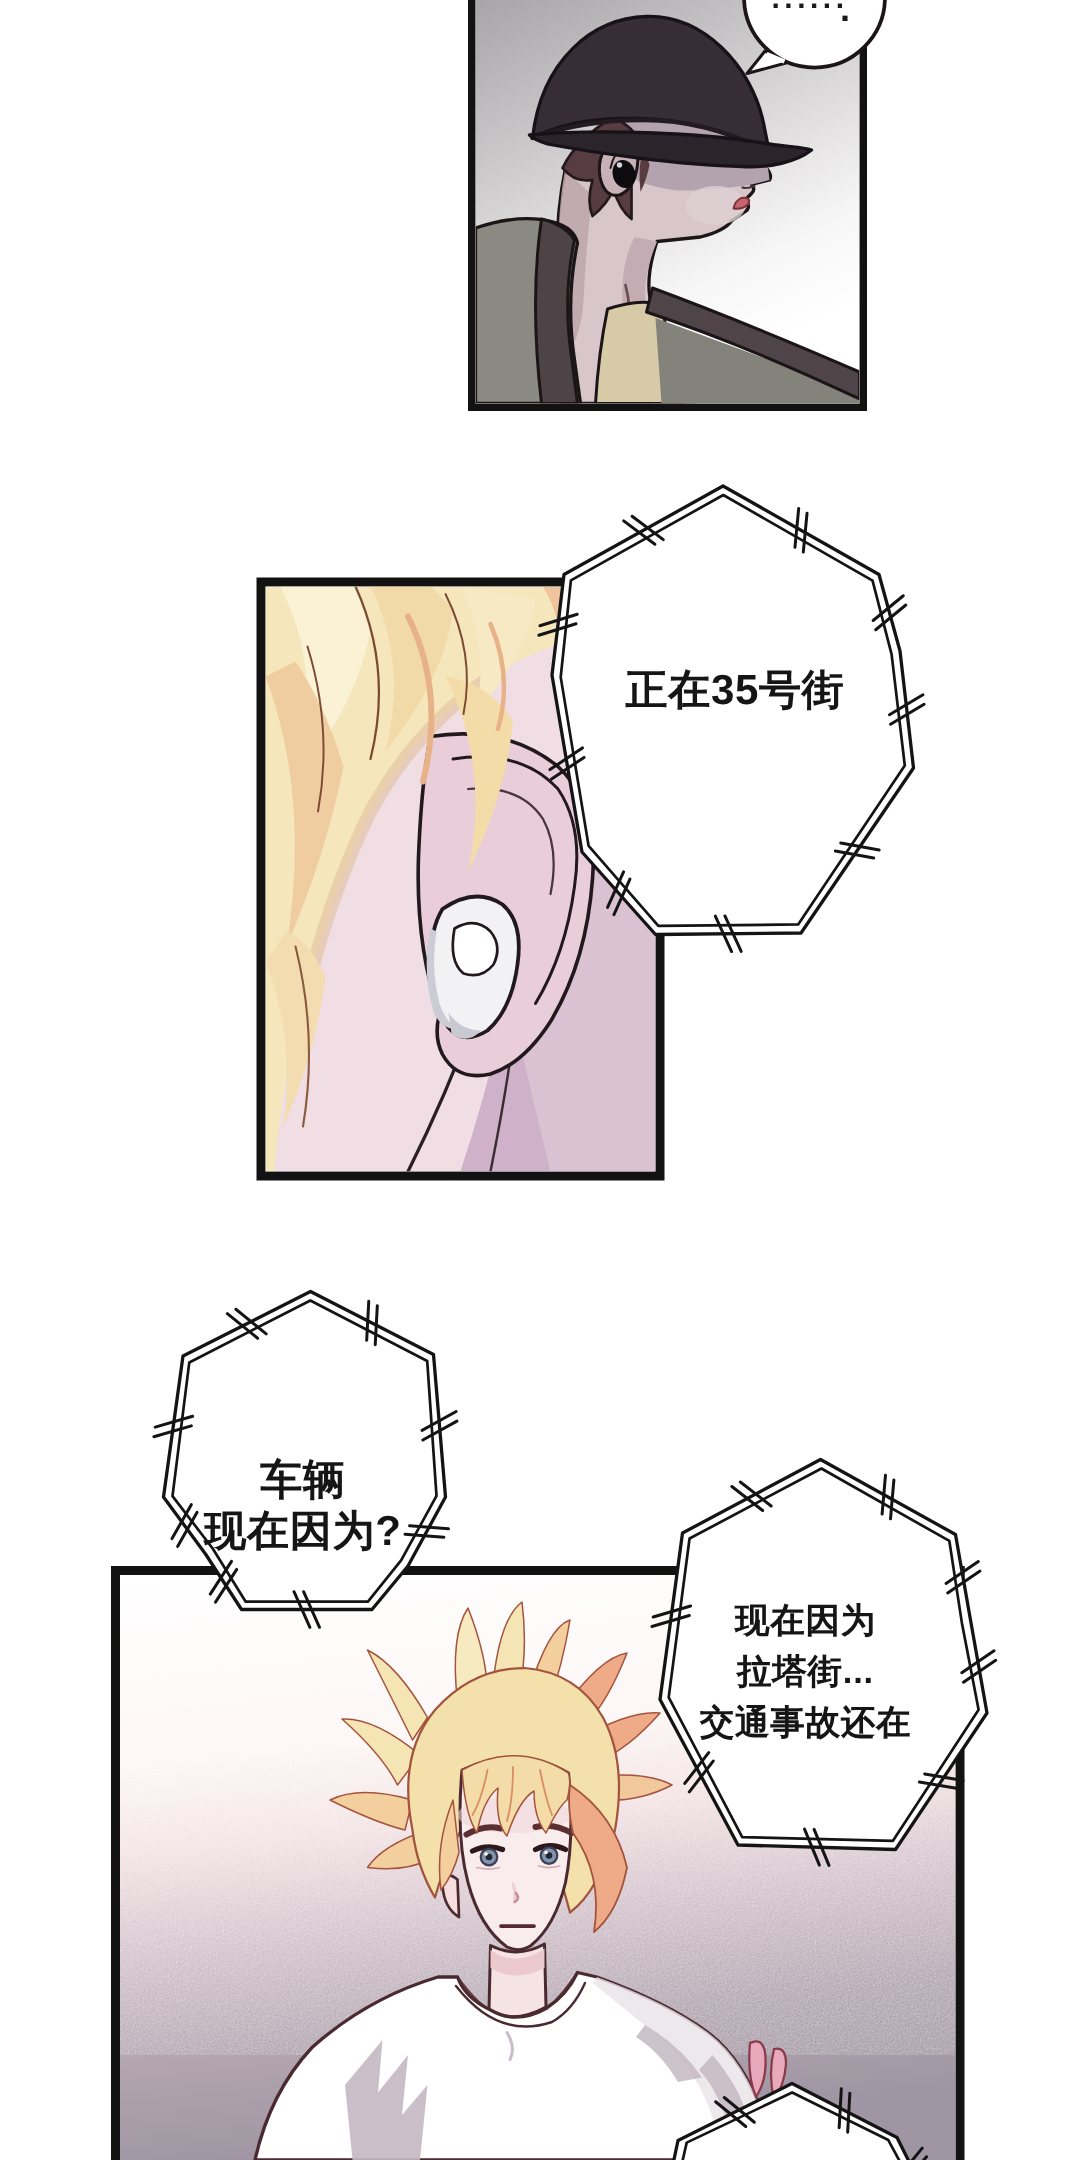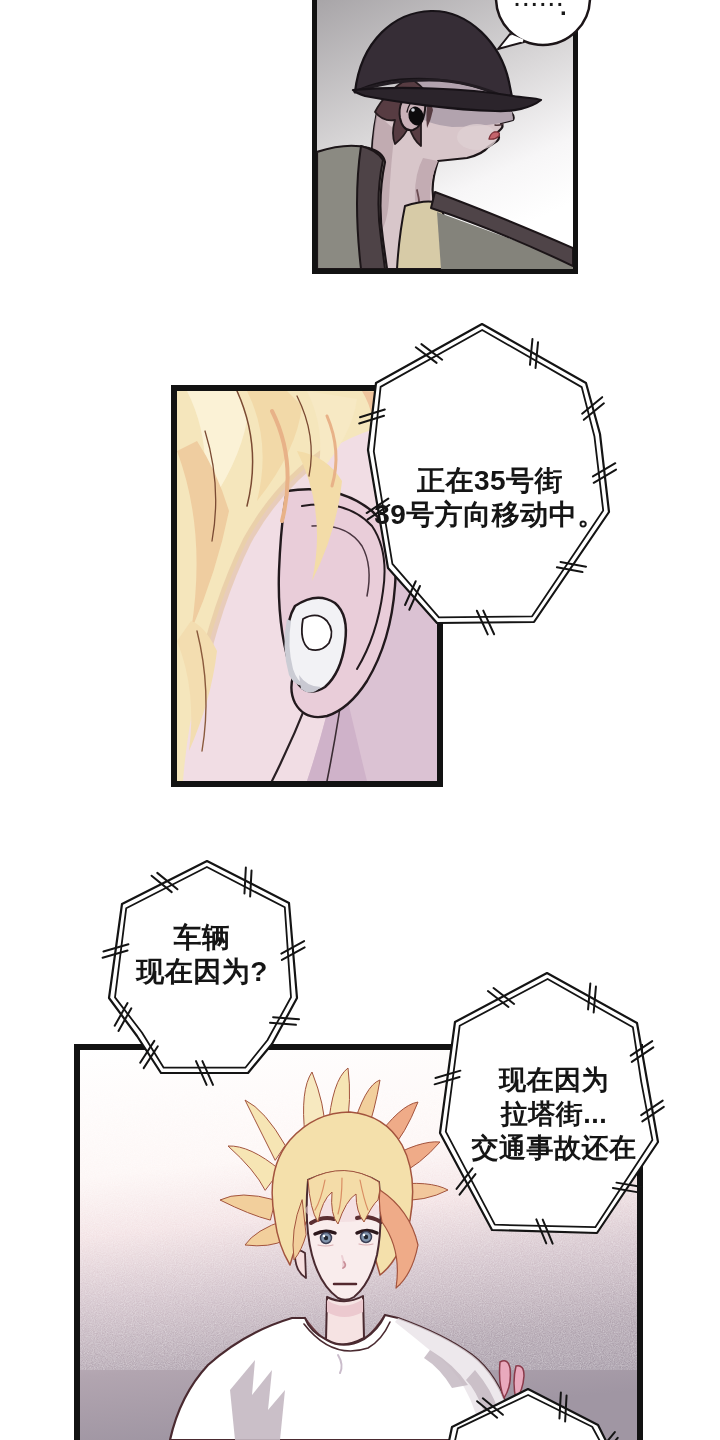--- a/index.html
+++ b/index.html
@@ -11,23 +11,23 @@
   #p2{left:171px;top:385px;width:272px;height:402px;border-width:6px;}
   #p3{left:74px;top:1044px;width:569px;height:396px;border-width:6px;border-bottom:none;}
   .bubble{position:absolute;z-index:20;overflow:visible;}
   #speech1{position:absolute;left:488px;top:-50px;width:110px;height:110px;z-index:15;}
   #rb-status{left:355px;top:312px;width:270px;height:320px;}
   #rb-question{left:95px;top:848px;width:215px;height:235px;}
   #rb-answer{left:425px;top:960px;width:250px;height:285px;}
   #rb-partial{left:420px;top:1380px;width:240px;height:75px;}
   .btxt{position:absolute;z-index:30;text-align:center;font-weight:bold;color:#151515;
         font-size:28px;line-height:34px;letter-spacing:0.5px;}
-  #t-status{left:362px;top:443px;width:256px;margin-top:21px;}
-  #t-question{left:100px;top:921px;width:204px;text-align:center;}
-  #t-answer{left:444px;top:1063px;width:220px;font-size:27px;}
+  #t-status{left:362px;top:443px;width:256px;}
+  #t-question{left:100px;top:970px;width:204px;text-align:center;}
+  #t-answer{left:427px;top:1063px;width:220px;font-size:23px;}
   .dots{position:absolute;z-index:16;font-weight:bold;color:#1a1a1a;}
   #dots1{left:498px;top:-12px;width:84px;text-align:center;font-size:20px;letter-spacing:3px;}
   #dot1{left:560px;top:-7px;font-size:24px;}
 </style>
 </head>
 <body>
 
 <div class="stage">
 
   <div class="panel" id="p1">
@@ -167,21 +167,20 @@
       <line x1="50.03455300239503" y1="292.96474677059" x2="60.70812832785457" y2="269.2566302327513" stroke="#141414" stroke-width="2" stroke-linecap="round"></line>
       <line x1="12.717323288940857" y1="207.36495197048197" x2="34.35216938374738" y2="192.94505479837858" stroke="#141414" stroke-width="2" stroke-linecap="round"></line>
       <line x1="11.647830616252623" y1="201.05494520162142" x2="33.28267671105914" y2="186.63504802951803" stroke="#141414" stroke-width="2" stroke-linecap="round"></line>
       <line x1="4.205694516529247" y1="111.53359203324919" x2="29.035516292272618" y2="103.82126744303514" stroke="#141414" stroke-width="2" stroke-linecap="round"></line>
       <line x1="4.96448370772738" y1="105.17873255696486" x2="29.79430548347075" y2="97.46640796675081" stroke="#141414" stroke-width="2" stroke-linecap="round"></line>
       <line x1="60.79923312223893" y1="35.26257877536217" x2="81.60865058552046" y2="50.85001425522458" stroke="#141414" stroke-width="2" stroke-linecap="round"></line>
       <line x1="66.39134941447954" y1="32.14998574477542" x2="87.20076687776107" y2="47.73742122463783" stroke="#141414" stroke-width="2" stroke-linecap="round"></line>
     </svg>
   <div class="btxt" id="t-status">
     <div>正在35号街</div>
-    <div>39号方向移动中。</div>
   </div>
 
   <div class="panel" id="p3">
     <svg viewBox="0 0 557 390">
       <defs>
         <linearGradient id="g3" x1="0" y1="0" x2="0.15" y2="1">
           <stop offset="0" stop-color="#ffffff"></stop>
           <stop offset="0.32" stop-color="#fdf6f5"></stop>
           <stop offset="0.47" stop-color="#f3e2e4"></stop>
           <stop offset="0.63" stop-color="#d4c4cc"></stop>

